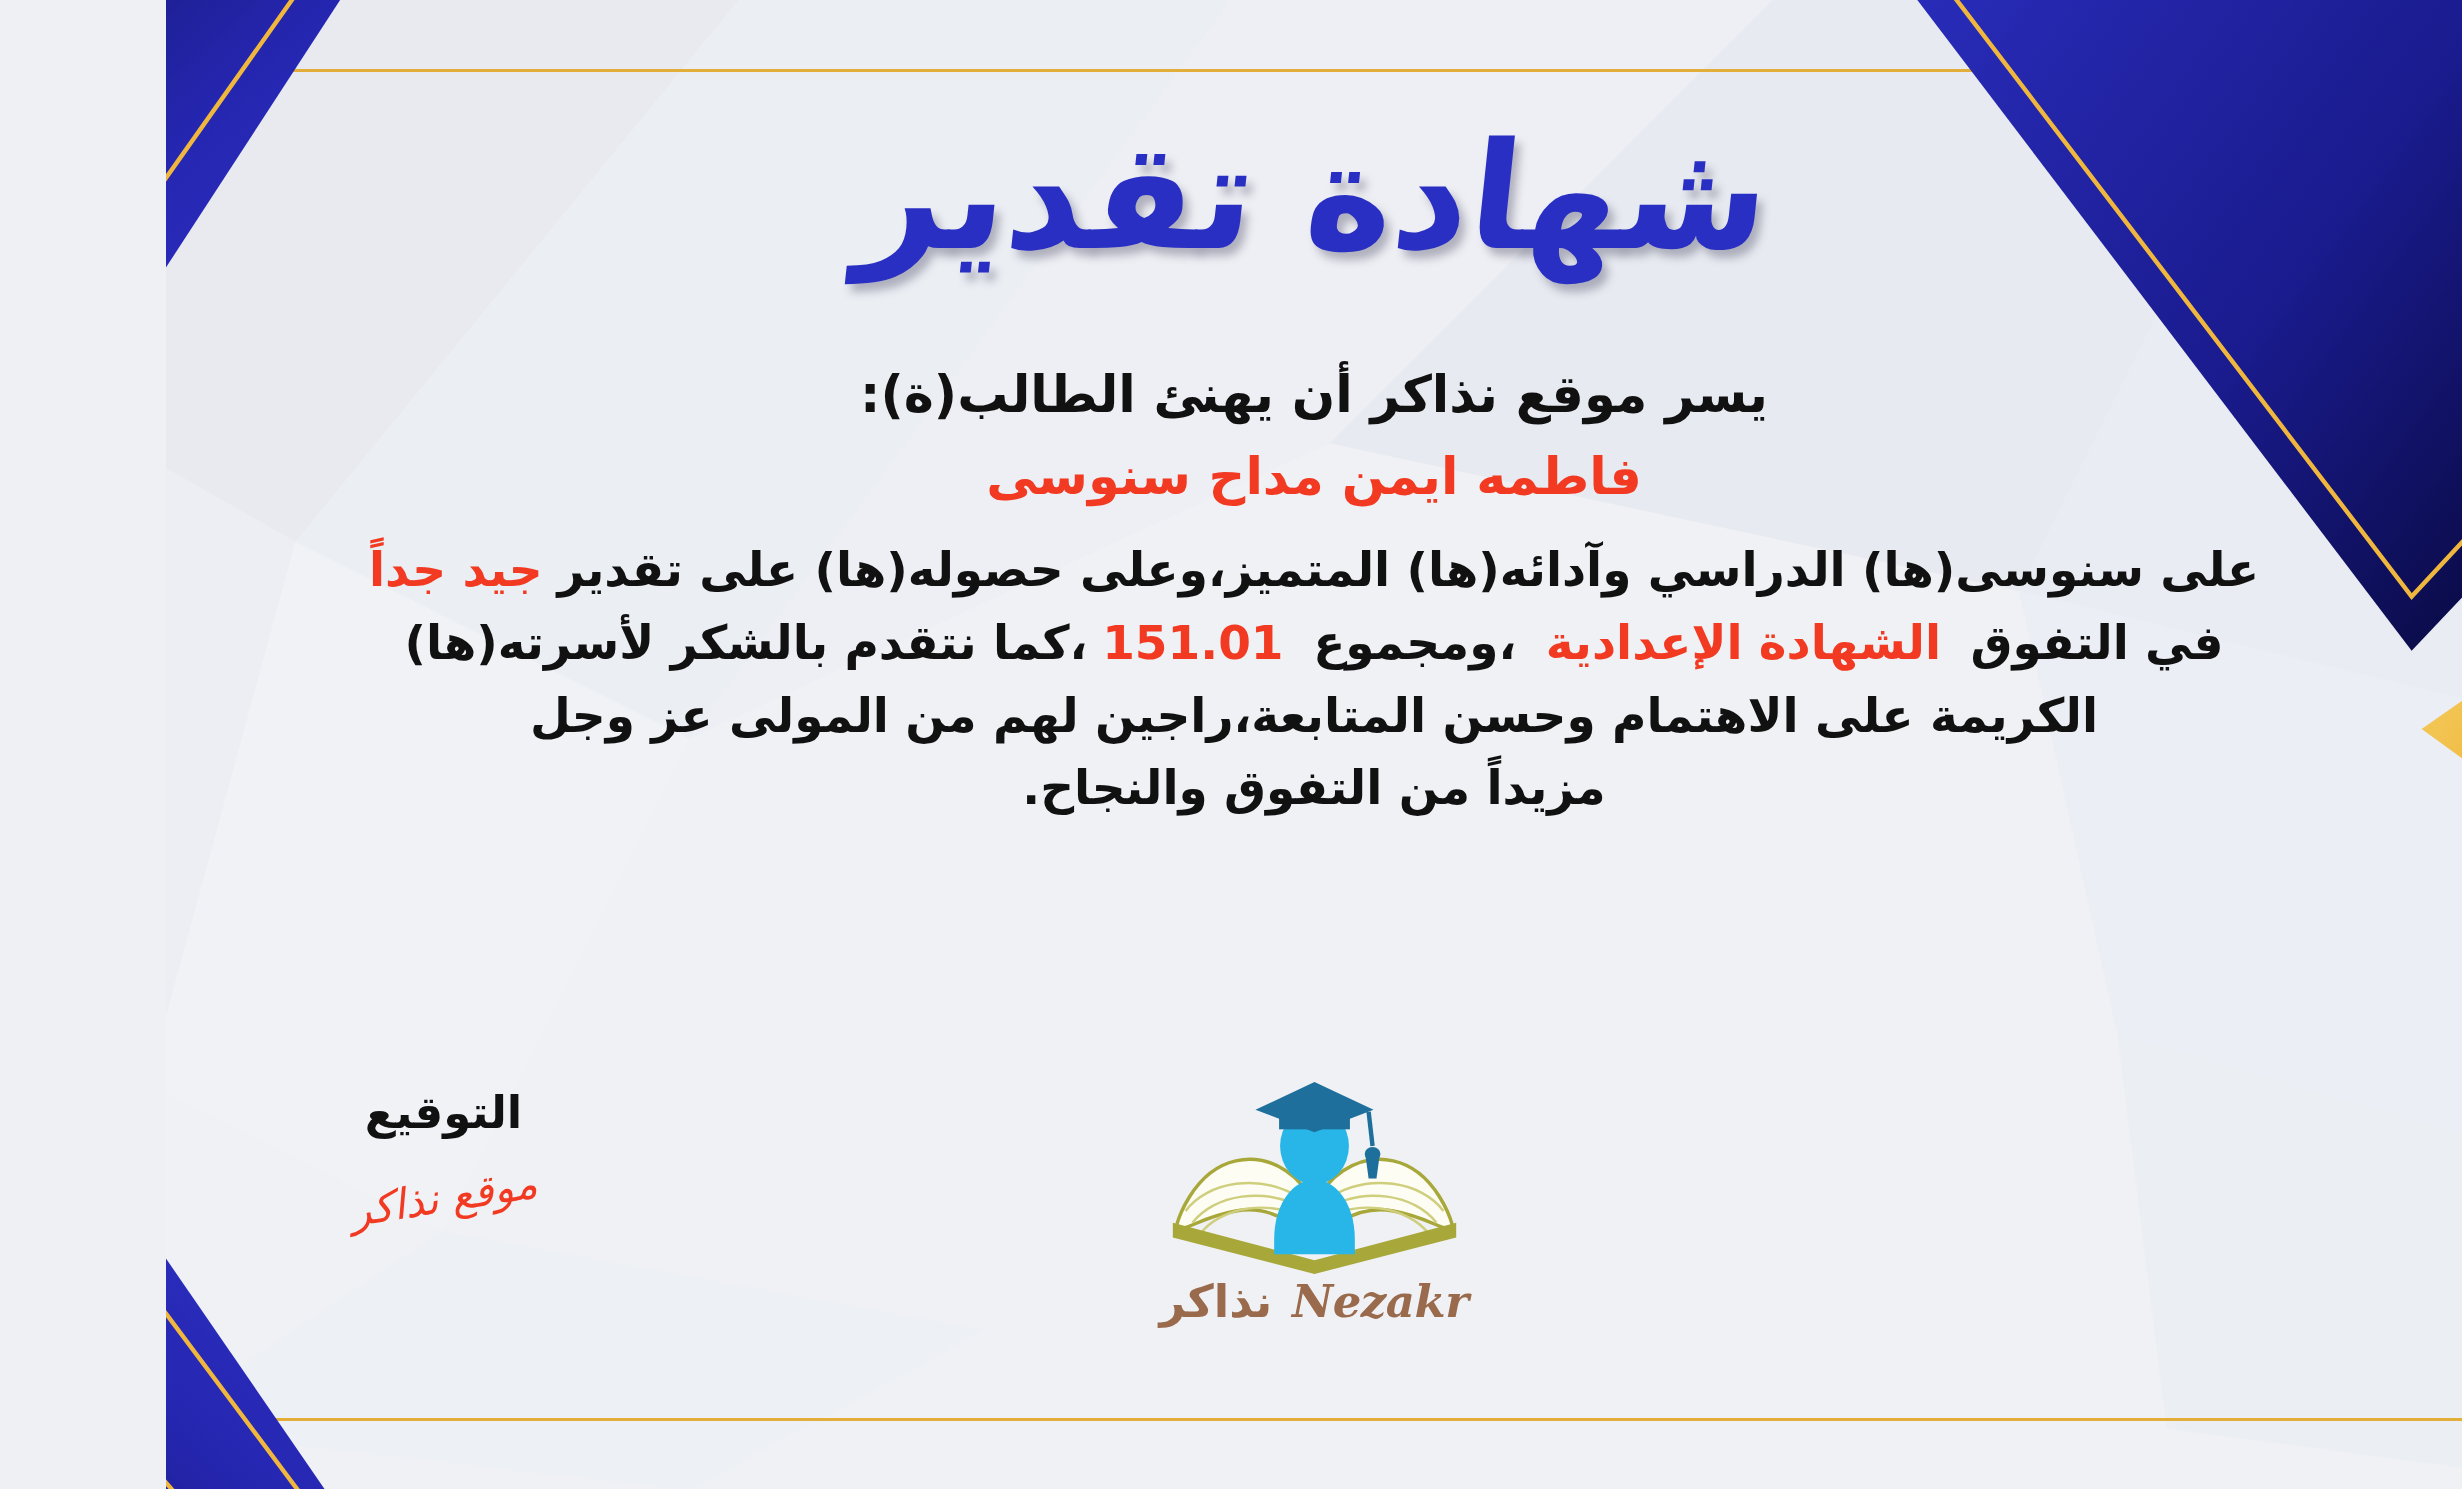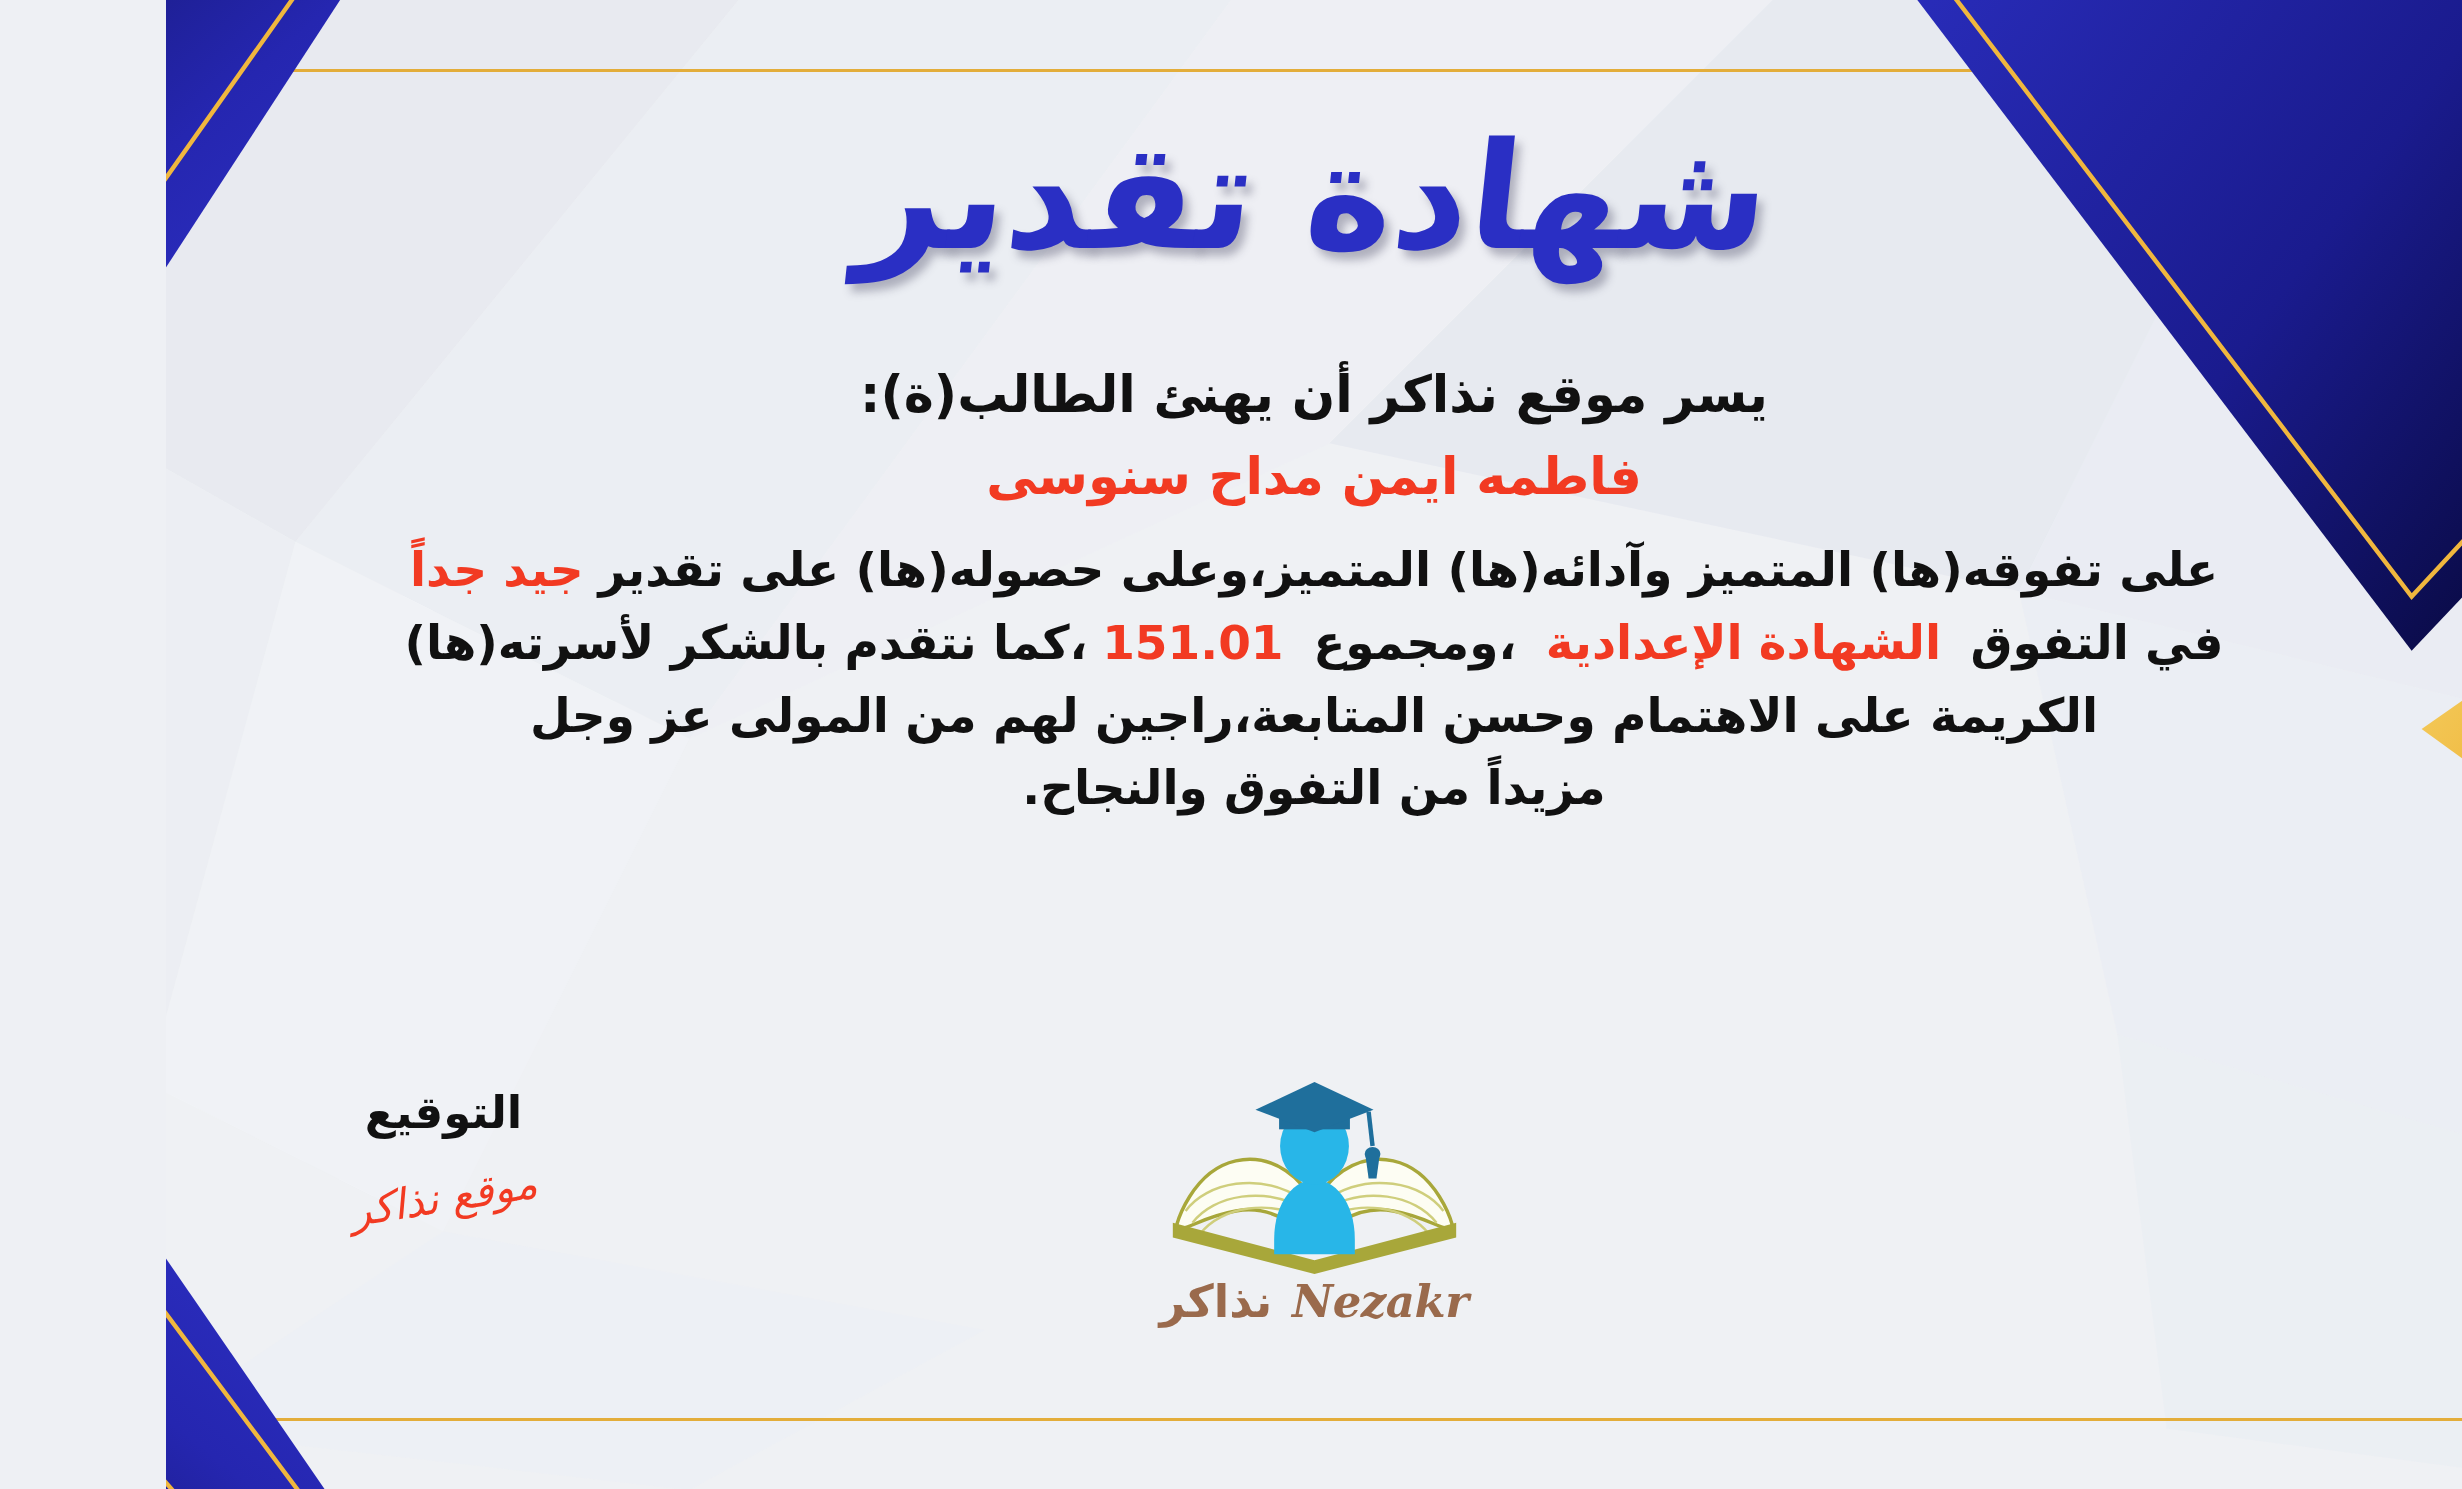--- a/index.html
+++ b/index.html
@@ -247,21 +247,21 @@
     <div class="title-wrap">
       <span class="title">شهادة تقدير</span>
     </div>
 
     <div class="greeting">يسر موقع نذاكر أن يهنئ الطالب(ة):</div>
 
     <div class="student-name">فاطمه ايمن مداح سنوسى</div>
 
     <div class="body-text">
       <span class="line">
-        <span>على تفوقه(ها) المتميز وآدائه(ها) المتميز،وعلى حصوله(ها) على تقدير</span><span class="gap-s"></span><span class="hl">جيد جداً</span>
+        <span>على سنوسى(ها) الدراسي وآدائه(ها) المتميز،وعلى حصوله(ها) على تقدير</span><span class="gap-s"></span><span class="hl">جيد جداً</span>
       </span>
       <span class="line">
         <span>في التفوق</span><span class="gap"></span><span class="hl">الشهادة الإعدادية</span><span class="gap"></span><span>،ومجموع</span><span class="gap-s"></span><span class="gap-s"></span><span class="hl">151.01</span><span class="gap-s"></span><span>،كما نتقدم بالشكر لأسرته(ها)</span>
       </span>
       <span class="line">الكريمة على الاهتمام وحسن المتابعة،راجين لهم من المولى عز وجل</span>
       <span class="line">مزيداً من التفوق والنجاح.</span>
     </div>
 
     <div class="footer">
 

